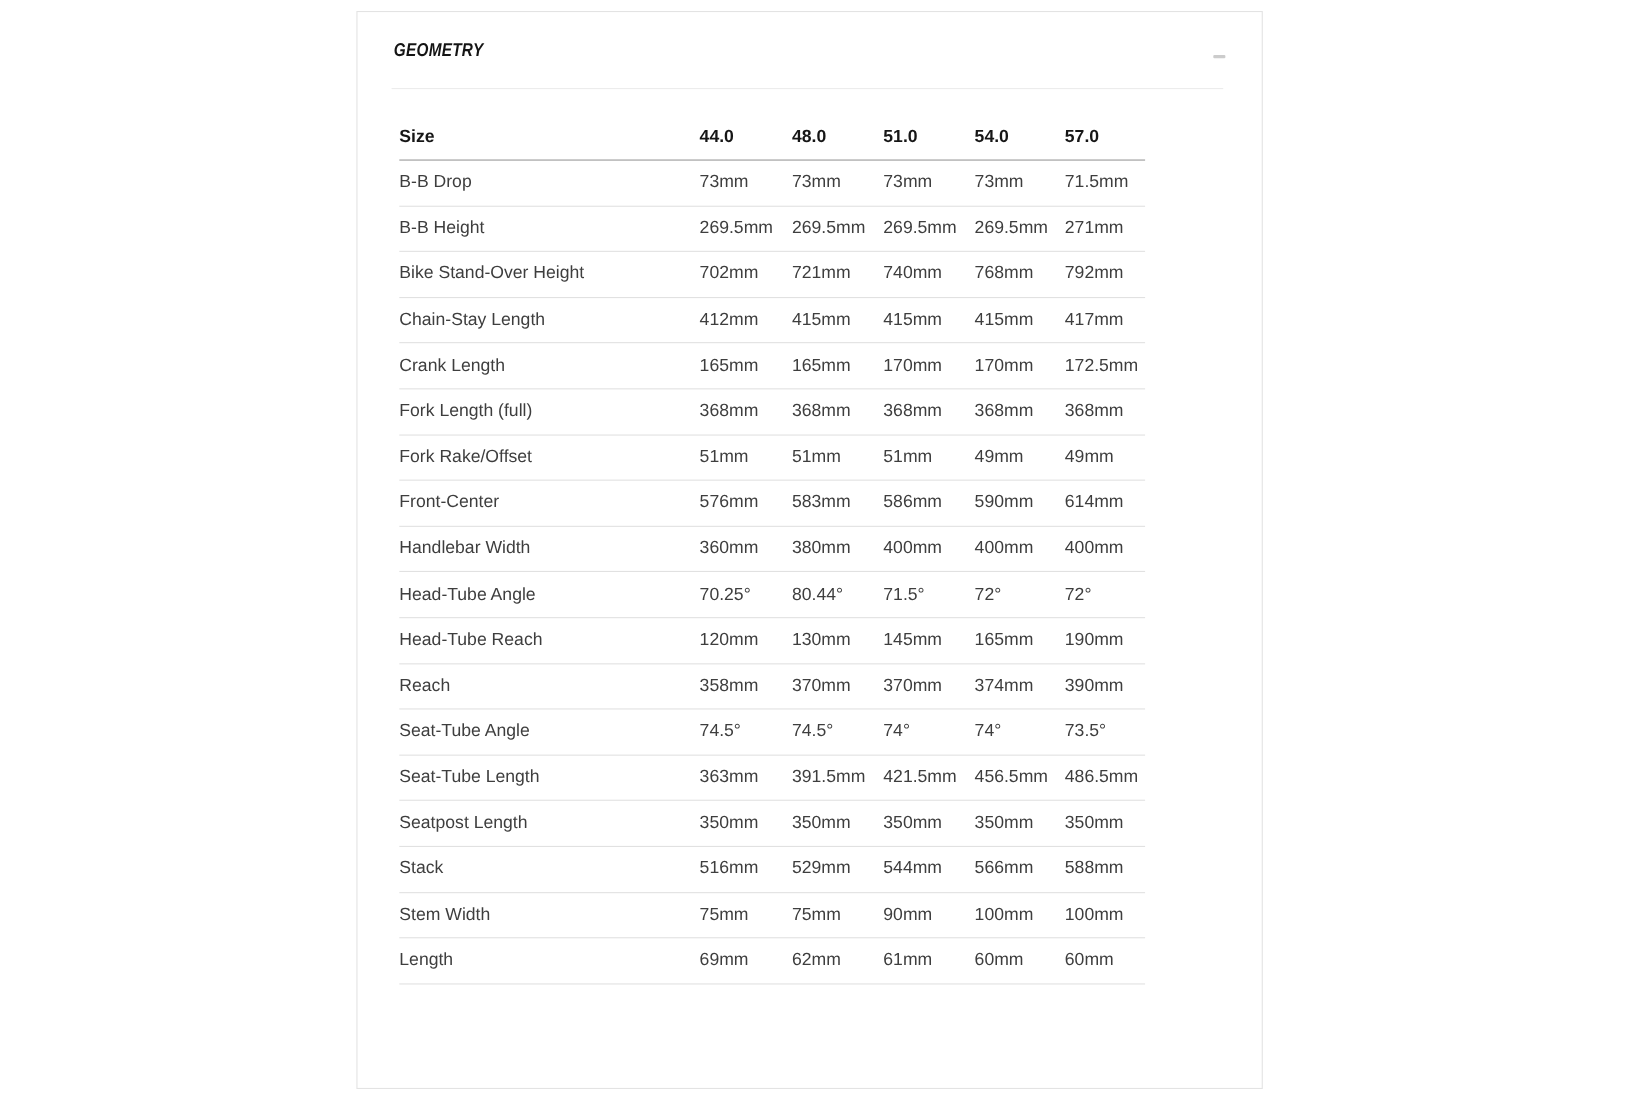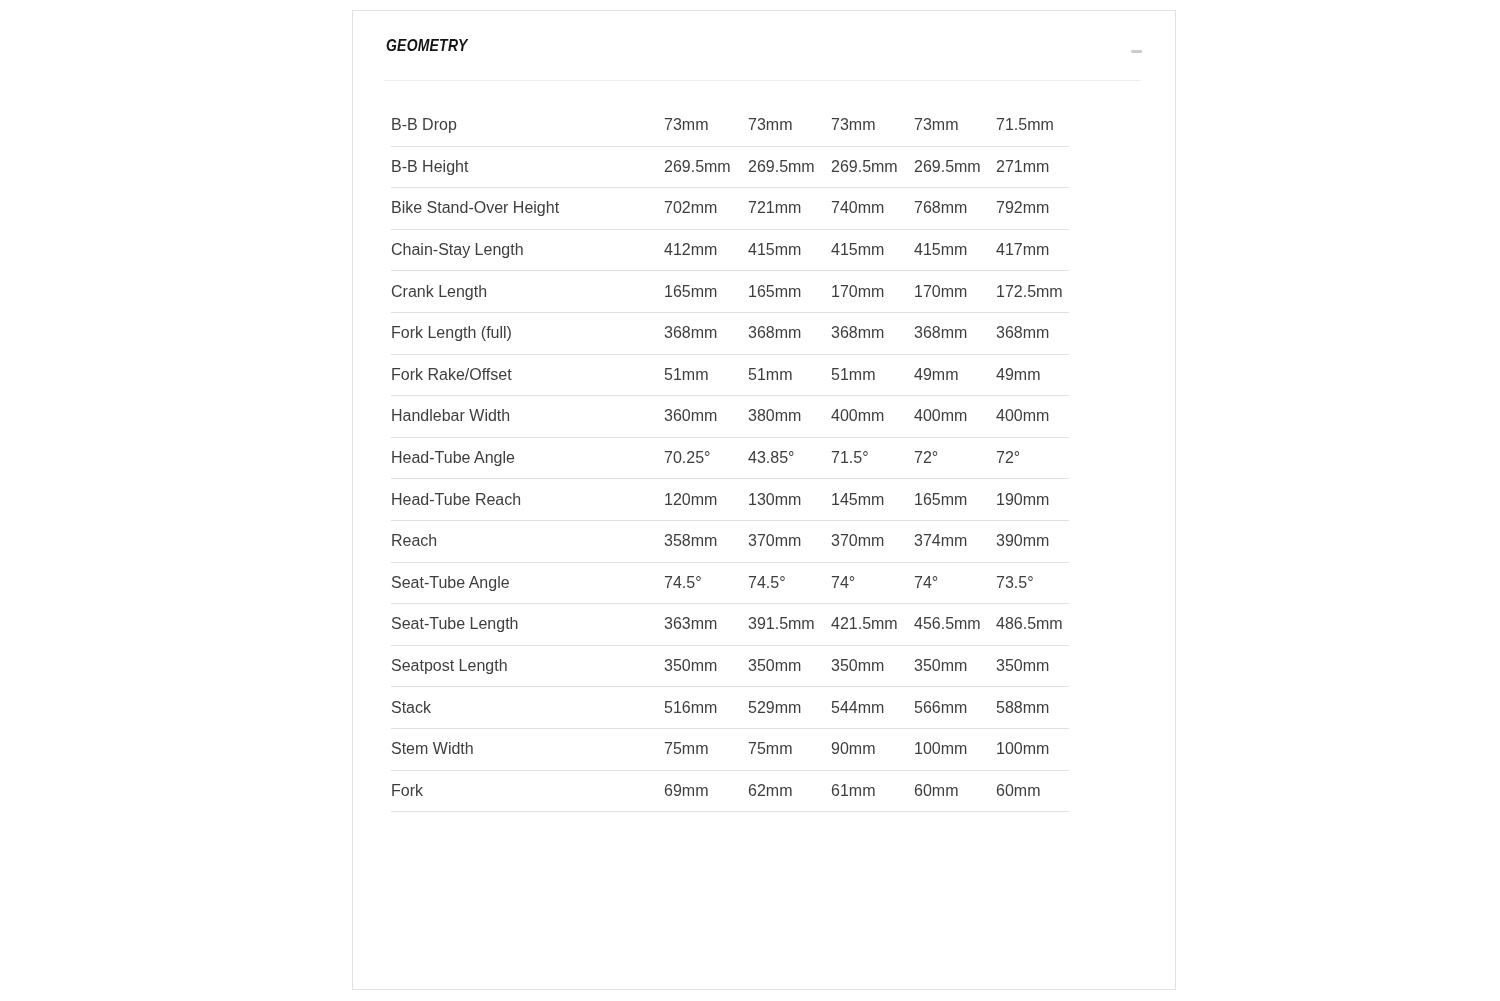--- a/index.html
+++ b/index.html
@@ -12,21 +12,21 @@
     font-family: "Liberation Sans", sans-serif;
   }
   .page {
     position: relative;
     width: 1500px;
     height: 1001px;
     background: #ffffff;
   }
   .card {
     position: absolute;
-    left: 352px;
+    left: 324px;
     top: 10px;
     width: 824px;
     height: 980px;
     background: #ffffff;
     border: 1px solid #e3e3e3;
   }
   .panel-title {
     position: absolute;
     left: 33px;
     top: 25px;
@@ -106,20 +106,28 @@
 
     <div class="panel-title">GEOMETRY</div>
 
     <button class="collapse-btn" aria-label="Collapse geometry section">
       <span class="minus-dash"></span>
     </button>
 
     <div class="panel-divider"></div>
 
     <div class="geo-table">
+      <div class="trow thead">
+        <div class="cell">Size</div>
+        <div class="cell">44.0</div>
+        <div class="cell">48.0</div>
+        <div class="cell">51.0</div>
+        <div class="cell">54.0</div>
+        <div class="cell">57.0</div>
+      </div>
       <div>
           <div class="trow">
             <div class="cell">B-B Drop</div>
             <div class="cell">73mm</div>
             <div class="cell">73mm</div>
             <div class="cell">73mm</div>
             <div class="cell">73mm</div>
             <div class="cell">71.5mm</div>
           </div>
           <div class="trow">
@@ -164,31 +172,39 @@
           </div>
           <div class="trow">
             <div class="cell">Fork Rake/Offset</div>
             <div class="cell">51mm</div>
             <div class="cell">51mm</div>
             <div class="cell">51mm</div>
             <div class="cell">49mm</div>
             <div class="cell">49mm</div>
           </div>
           <div class="trow">
+            <div class="cell">Front-Center</div>
+            <div class="cell">576mm</div>
+            <div class="cell">583mm</div>
+            <div class="cell">586mm</div>
+            <div class="cell">590mm</div>
+            <div class="cell">614mm</div>
+          </div>
+          <div class="trow">
             <div class="cell">Handlebar Width</div>
             <div class="cell">360mm</div>
             <div class="cell">380mm</div>
             <div class="cell">400mm</div>
             <div class="cell">400mm</div>
             <div class="cell">400mm</div>
           </div>
           <div class="trow">
             <div class="cell">Head-Tube Angle</div>
             <div class="cell">70.25°</div>
-            <div class="cell">43.85°</div>
+            <div class="cell">80.44°</div>
             <div class="cell">71.5°</div>
             <div class="cell">72°</div>
             <div class="cell">72°</div>
           </div>
           <div class="trow">
             <div class="cell">Head-Tube Reach</div>
             <div class="cell">120mm</div>
             <div class="cell">130mm</div>
             <div class="cell">145mm</div>
             <div class="cell">165mm</div>
@@ -236,21 +252,21 @@
           </div>
           <div class="trow">
             <div class="cell">Stem Width</div>
             <div class="cell">75mm</div>
             <div class="cell">75mm</div>
             <div class="cell">90mm</div>
             <div class="cell">100mm</div>
             <div class="cell">100mm</div>
           </div>
           <div class="trow">
-            <div class="cell">Fork</div>
+            <div class="cell">Length</div>
             <div class="cell">69mm</div>
             <div class="cell">62mm</div>
             <div class="cell">61mm</div>
             <div class="cell">60mm</div>
             <div class="cell">60mm</div>
           </div>
         </div>
     </div>
 
   </div>

